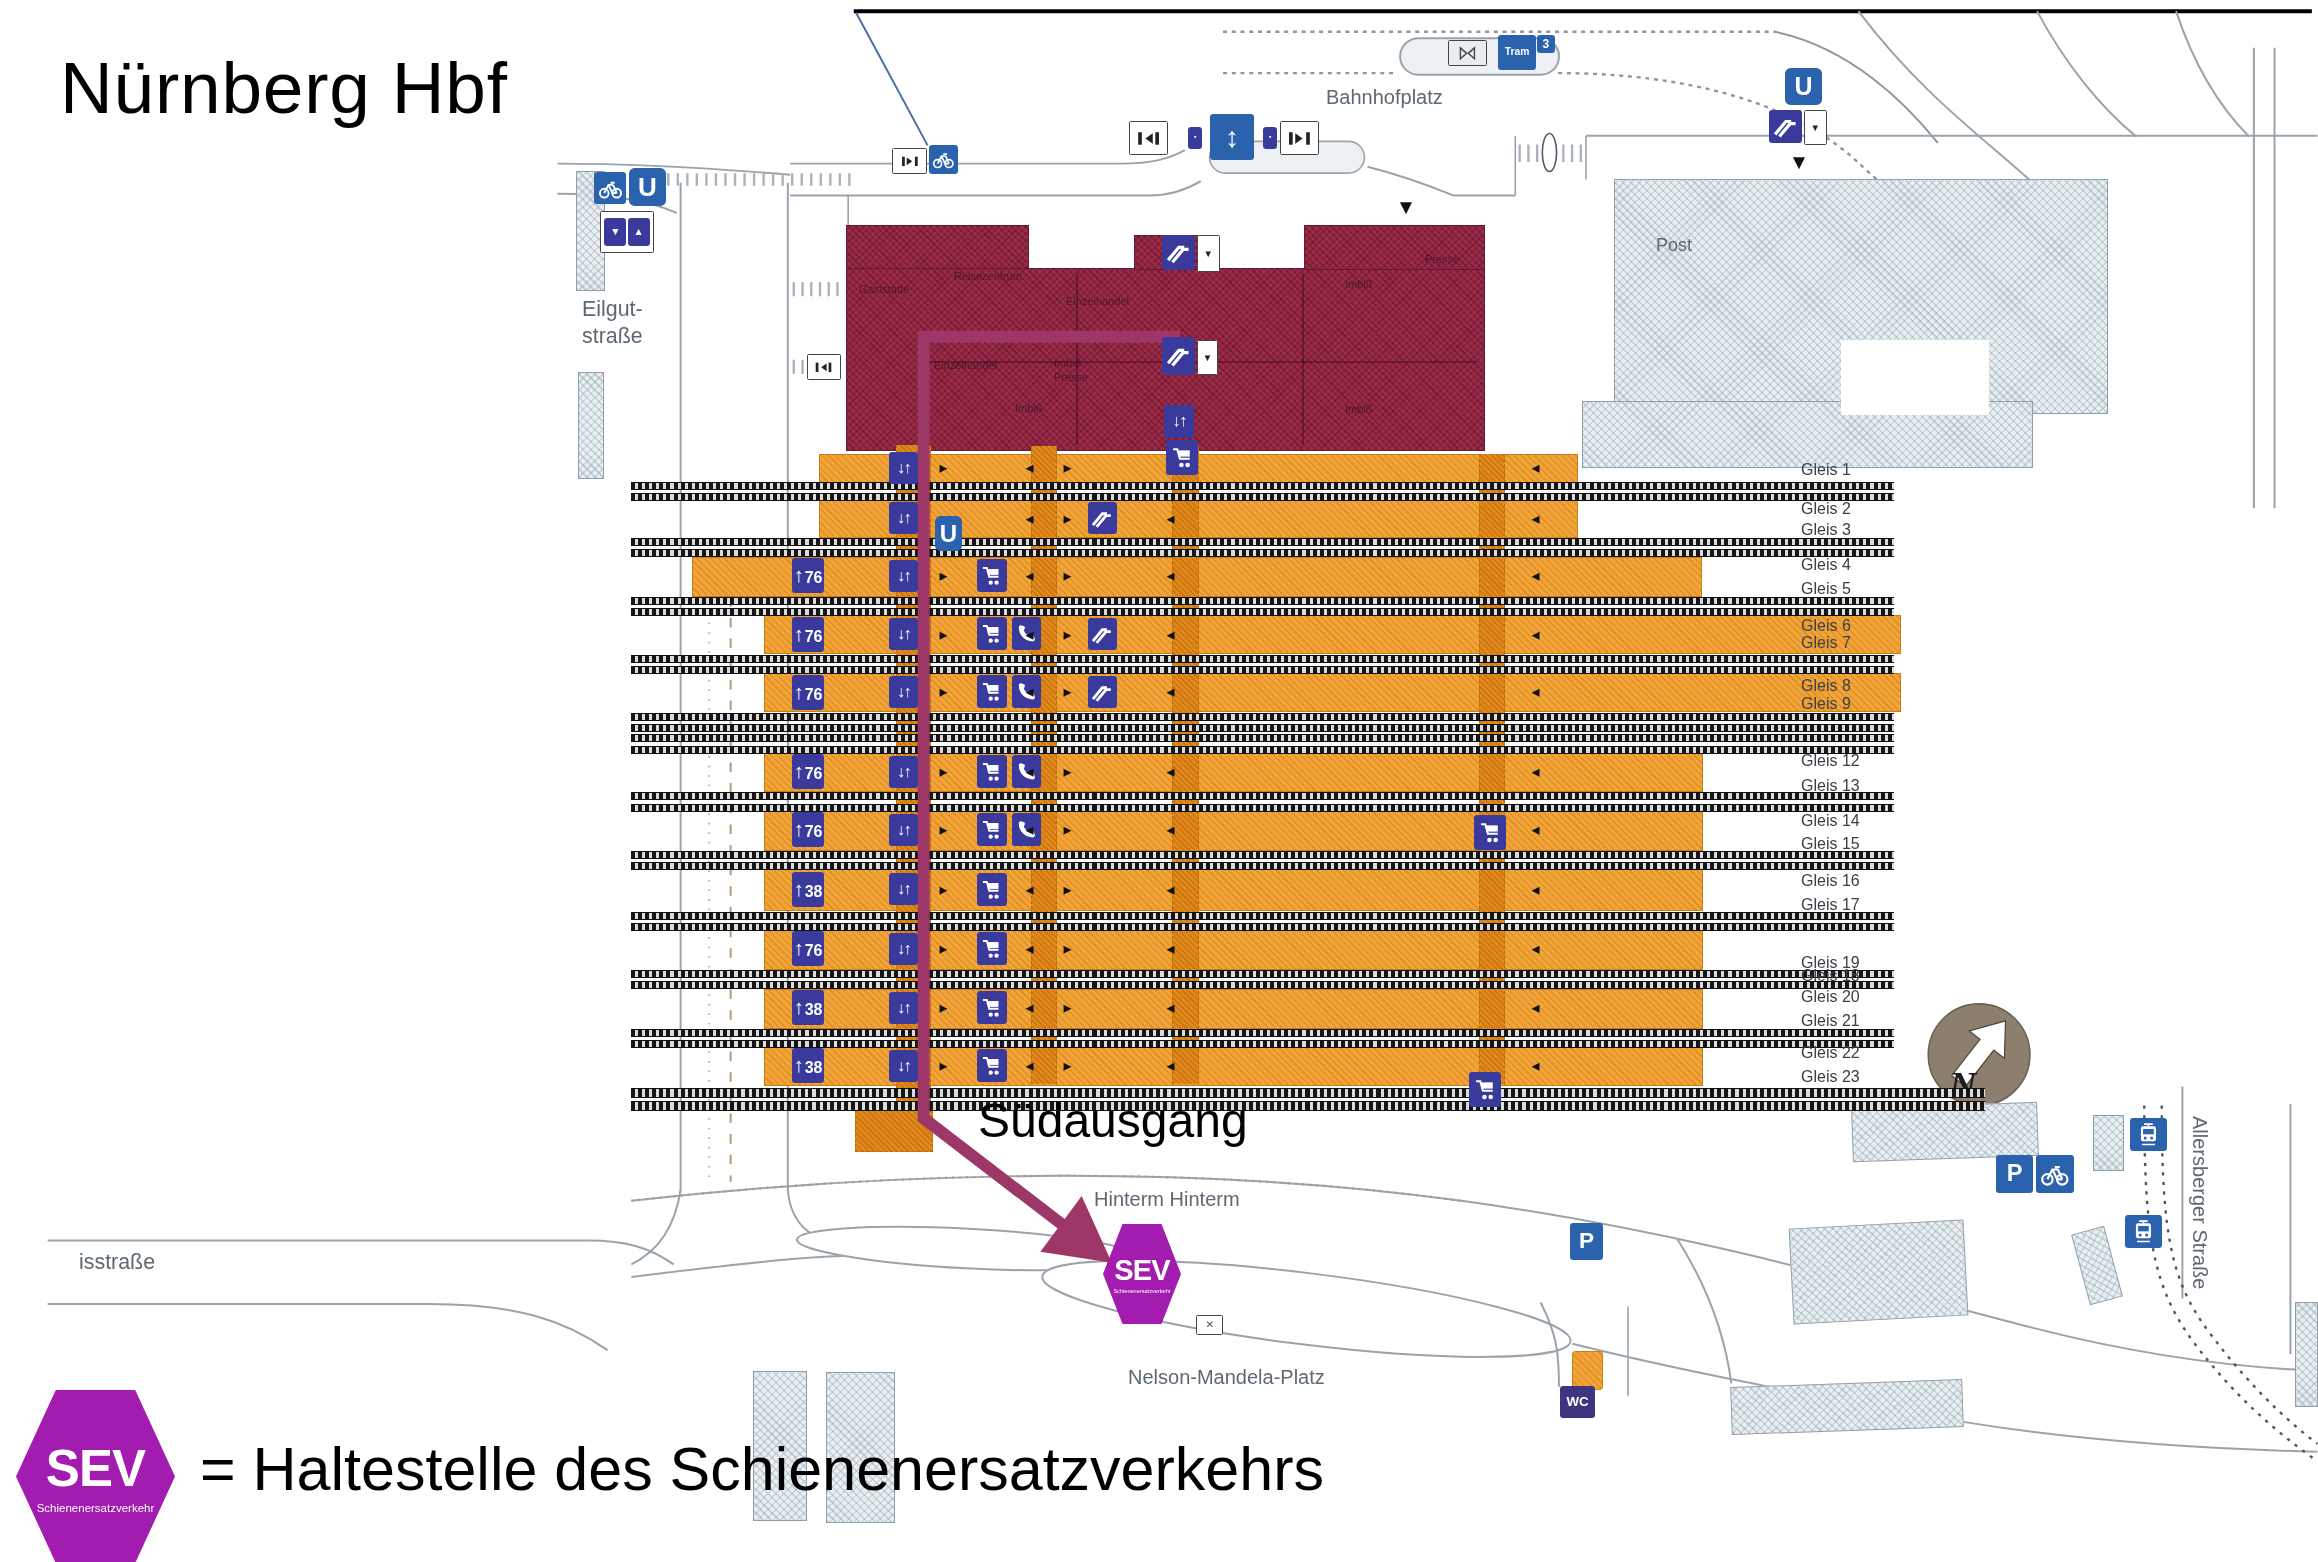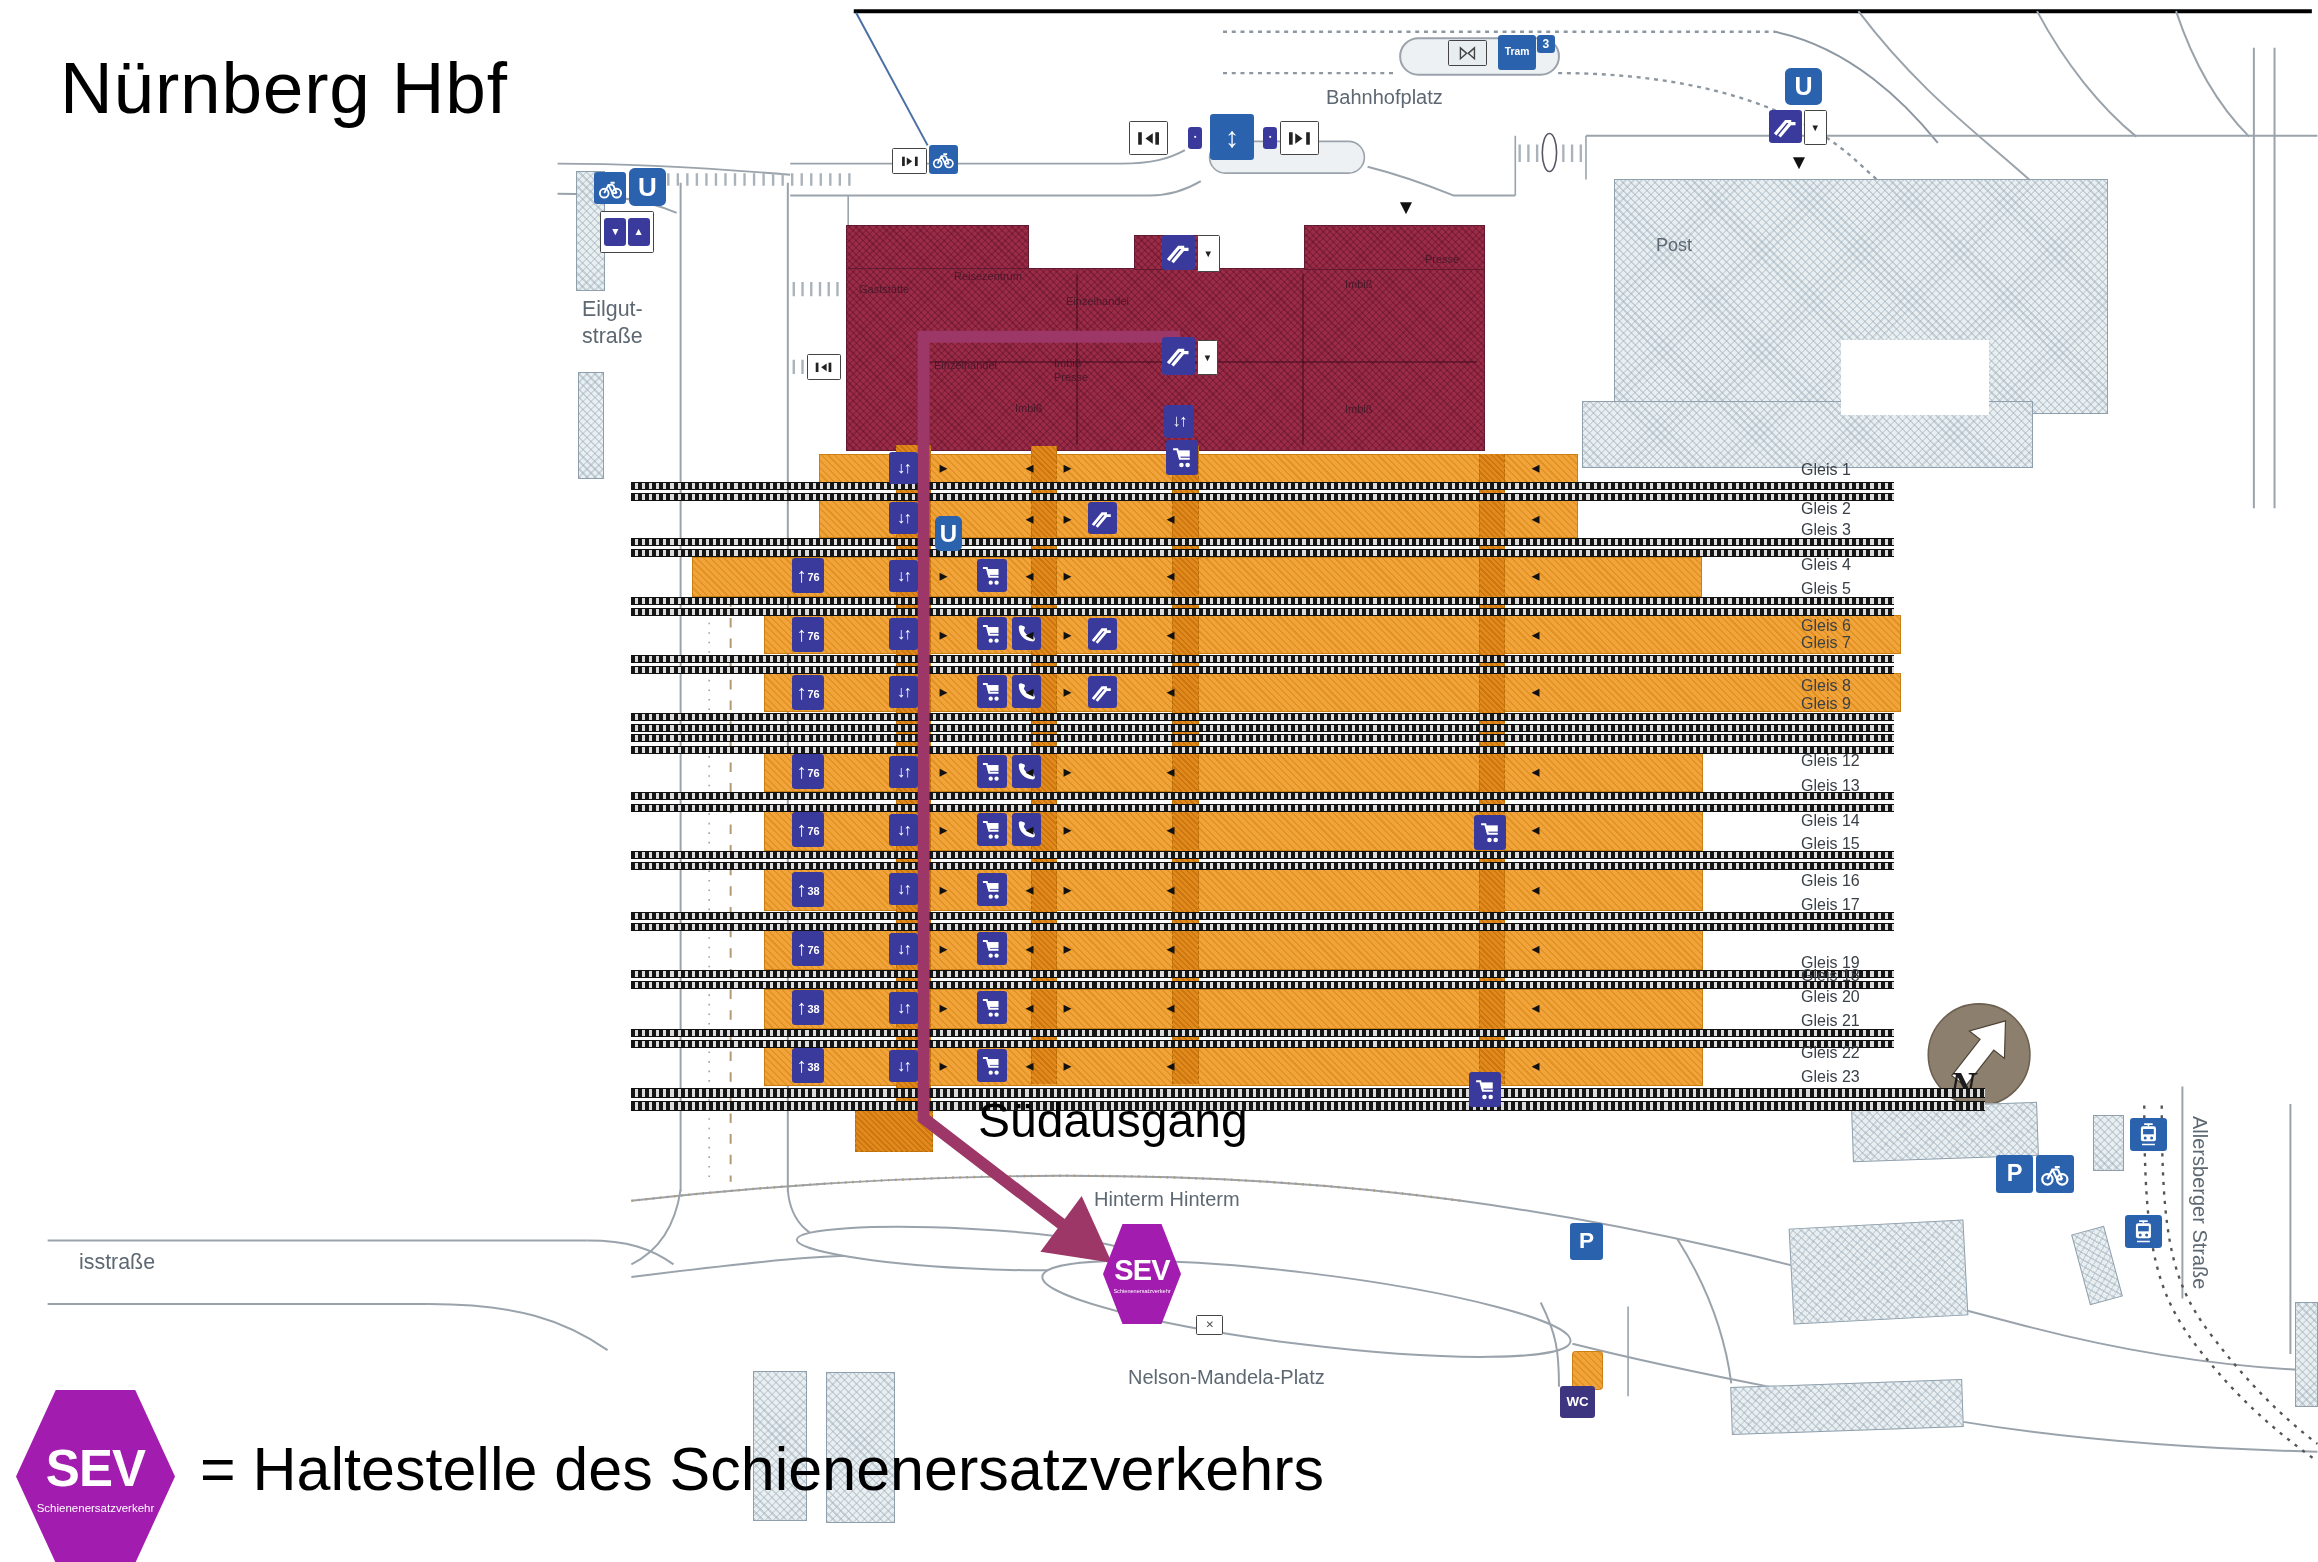--- a/index.html
+++ b/index.html
@@ -33,21 +33,21 @@
   .gleis{position:absolute;left:1801px;font-size:16px;color:#3a4047;z-index:12;white-space:nowrap;}
   .stlbl{position:absolute;font-size:11px;color:#401627;z-index:12;white-space:nowrap;opacity:.85;}
   .badge{position:absolute;display:flex;align-items:center;justify-content:center;
       color:#fff;font-weight:bold;border-radius:3.2px;z-index:14;line-height:1;}
   .blue{background:#2b62ae;}
   .indigo{background:#3a3a9c;}
   .whitebox{background:#fff;border:1.6px solid #444;color:#222;border-radius:1.6px;}
   .nobg{background:none;color:#111;}
   .badge svg{width:78%;height:78%;}
   .sector .up{font-size:20.6px;margin-right:0.8px;}
-  .sector .num{font-size:11px;margin-top:4px;}
+  .sector .num{font-size:16px;margin-top:4px;}
   #svg-bg{position:absolute;left:0;top:0;z-index:1;}
   #svg-fg{position:absolute;left:0;top:0;z-index:10;pointer-events:none;}
   #suedausgang{position:absolute;left:978px;top:1093px;font-size:48px;color:#000;z-index:13;}
   .hex{position:absolute;background:#a21caf;z-index:16;display:flex;flex-direction:column;
       align-items:center;justify-content:center;color:#fff;text-align:center;
       clip-path:polygon(25% 0,75% 0,100% 50%,75% 100%,25% 100%,0 50%);}
   #sev-map{left:1103px;top:1224px;width:78px;height:100px;}
   #sev-map .sev-big{font-size:29px;font-weight:bold;letter-spacing:-0.8px;}
   #sev-map .sev-sub{font-size:5.6px;margin-top:1.6px;}
   #sev-legend{left:16px;top:1390px;width:159px;height:173px;z-index:35;}

